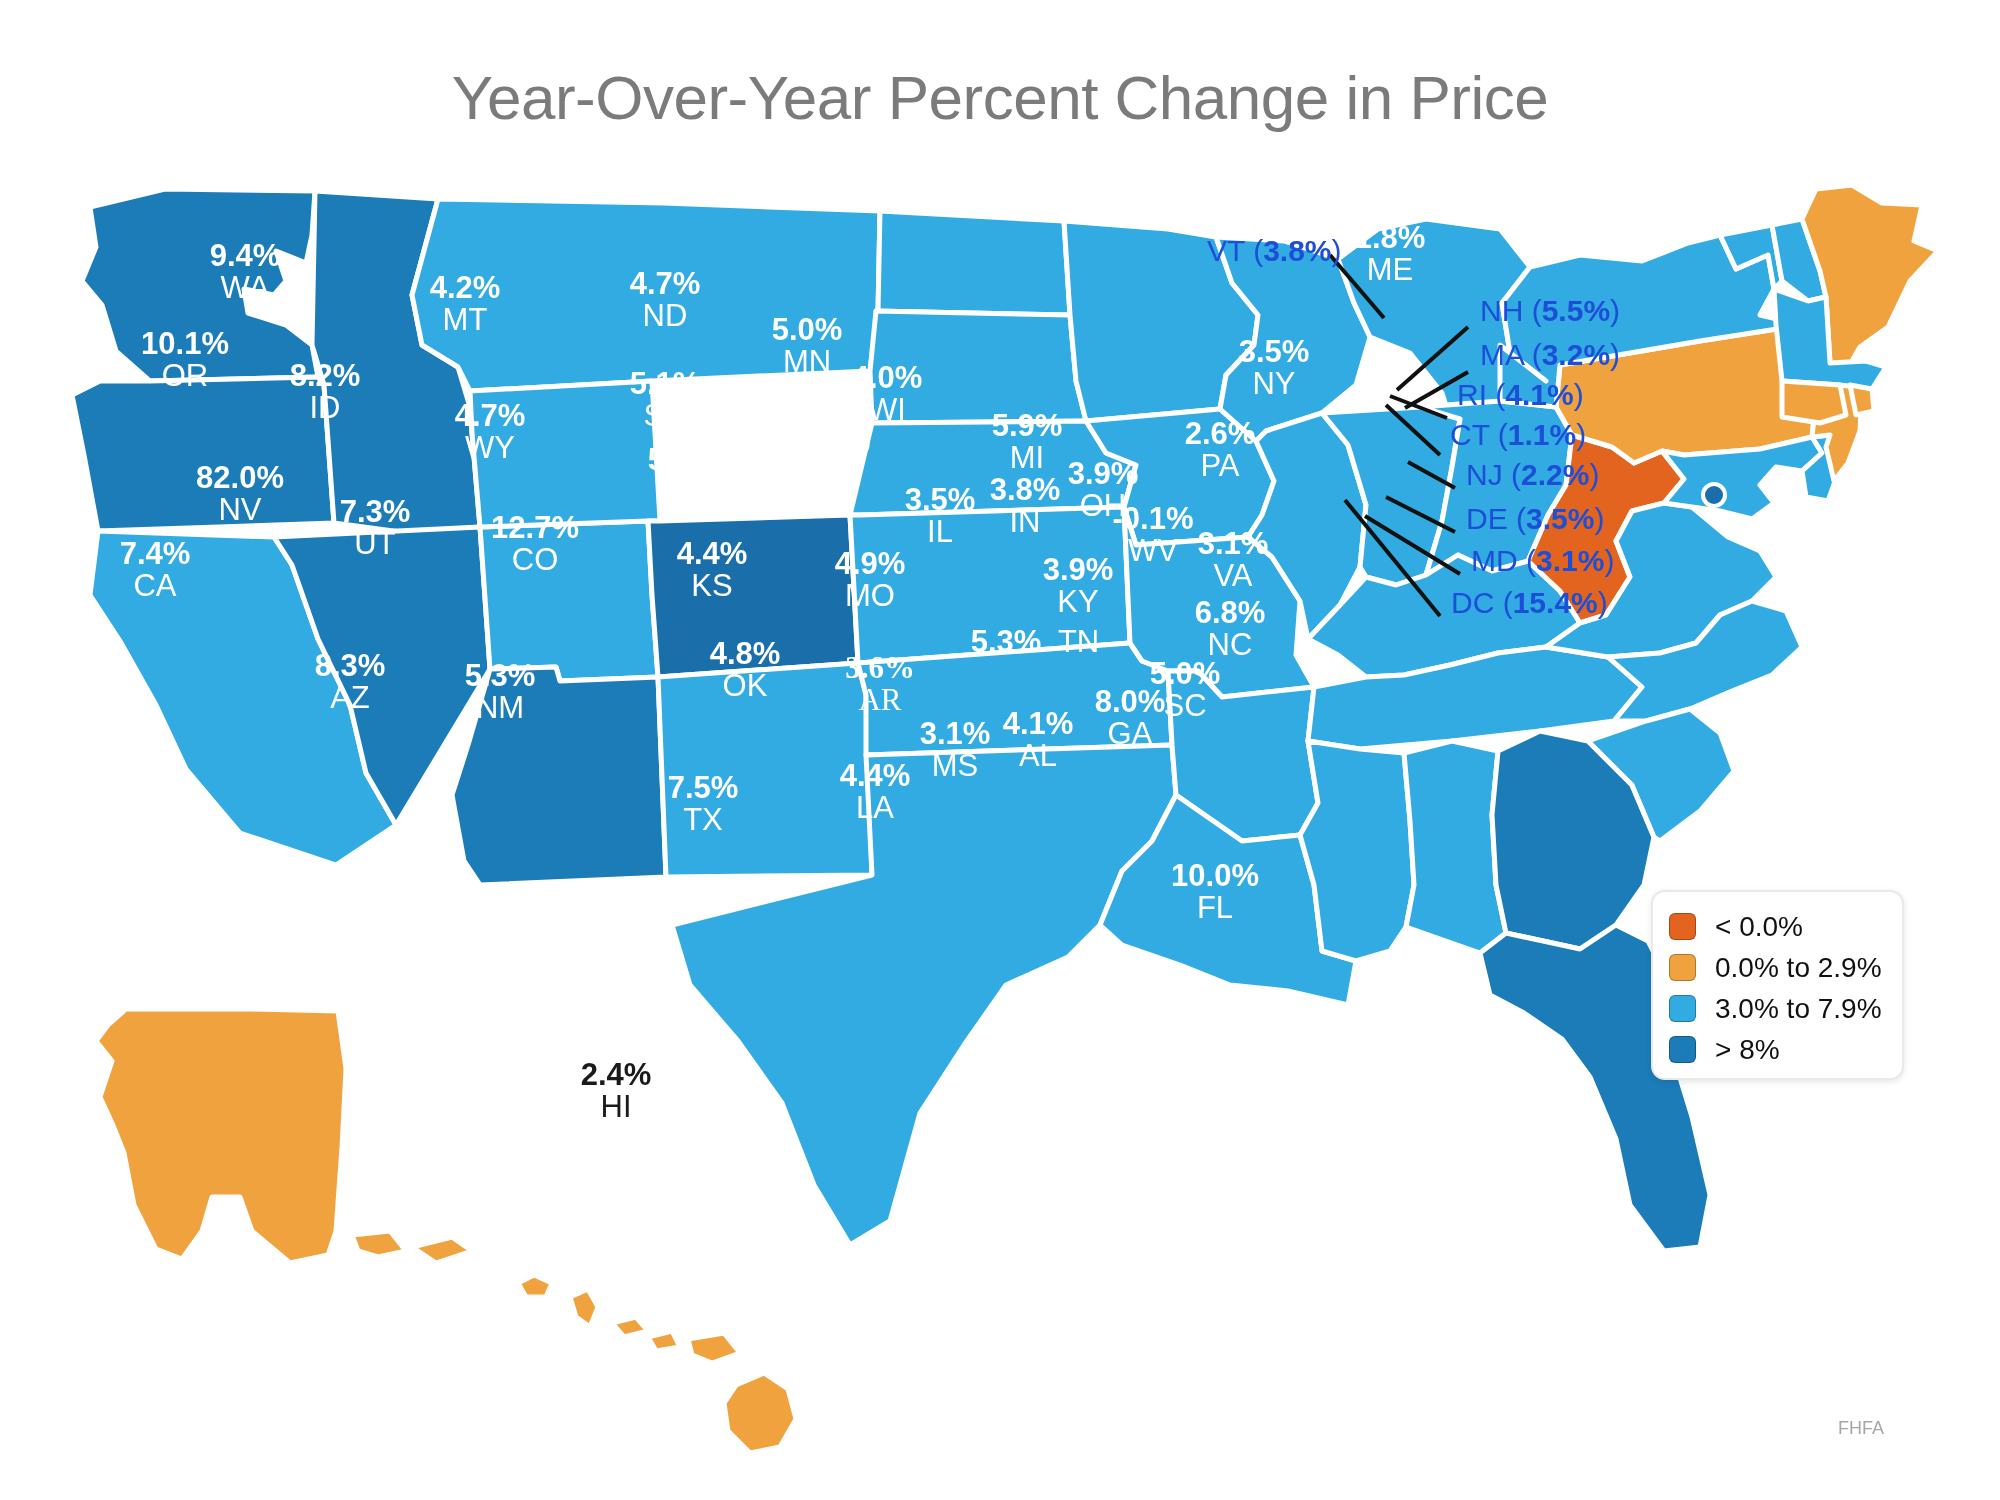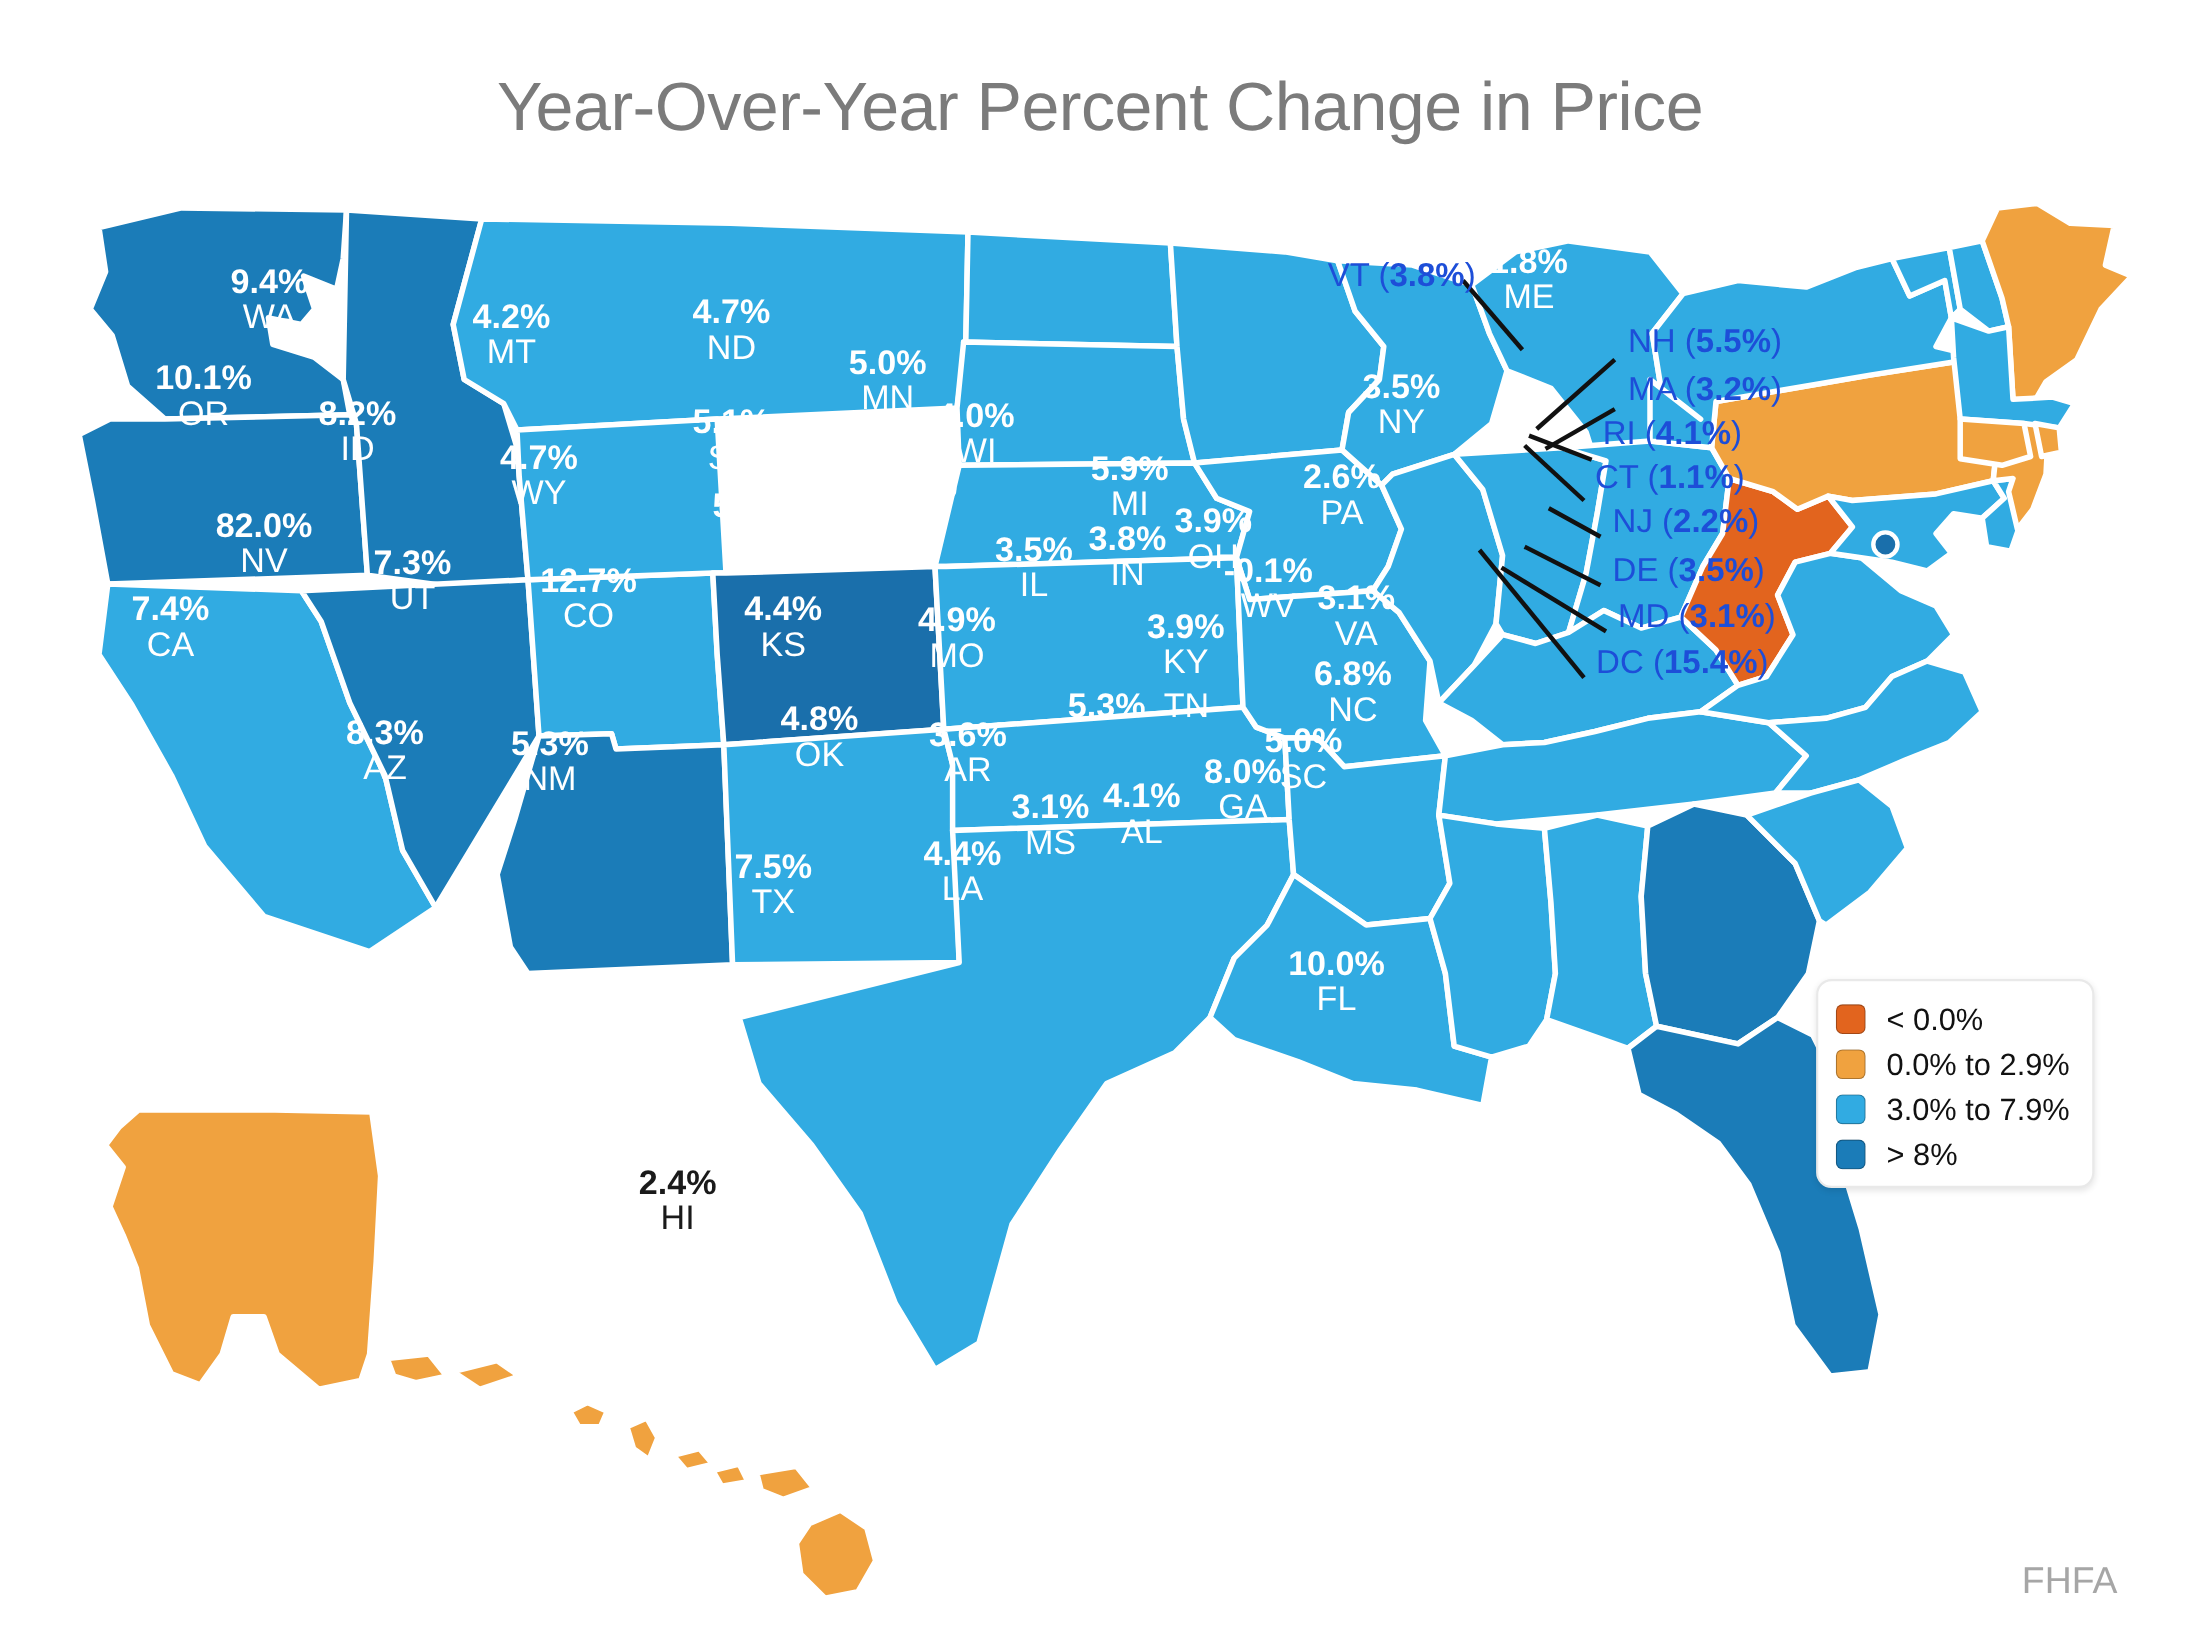--- a/index.html
+++ b/index.html
@@ -42,21 +42,21 @@
 
   
   #legend{position:absolute;left:1651px;top:890px;width:253px;height:190px;
           background:#ffffff;border:2px solid #e9e9e9;border-radius:14px;
           box-shadow:0 2px 6px rgba(0,0,0,.10);padding:14px 0 0 0;box-sizing:border-box;}
   .lgrow{display:flex;align-items:center;height:41px;padding-left:16px;}
   .swatch{width:25px;height:25px;border-radius:6px;flex:0 0 auto;
           border:1px solid rgba(0,0,0,.28);}
   .lgtxt{margin-left:19px;font-size:28px;color:#111;}
 
-  #credit{position:absolute;left:1838px;top:1418px;font-size:34px;color:#a6a6a6;}
+  #credit{position:absolute;left:1838px;top:1418px;font-size:18px;color:#a6a6a6;}
 </style>
 </head>
 <body>
 
 <div id="stage">
 
   <div id="title">Year-Over-Year Percent Change in Price</div>
 
   <div id="mapwrap">
     <svg width="1640" height="1290" viewBox="0 0 1640 1290">
@@ -286,21 +286,21 @@
   <div class="lbl" style="left:425px;top:660px;width:150px;">
     <span class="v">5.3%</span>
     <span class="s">NM</span>
     </div>
 
   <div class="lbl" style="left:670px;top:638px;width:150px;">
     <span class="v">4.8%</span>
     <span class="s">OK</span>
     </div>
 
-  <div class="lbl" style="left:805px;top:652px;width:150px;">
+  <div class="lbl" style="left:805px;top:652px;width:150px;font-family:Liberation Serif, serif;">
     <span class="v">3.6%</span>
     <span class="s">AR</span>
     </div>
 
   <div class="lbl" style="left:880px;top:718px;width:150px;">
     <span class="v">3.1%</span>
     <span class="s">MS</span>
     </div>
 
   <div class="lbl" style="left:963px;top:708px;width:150px;">

